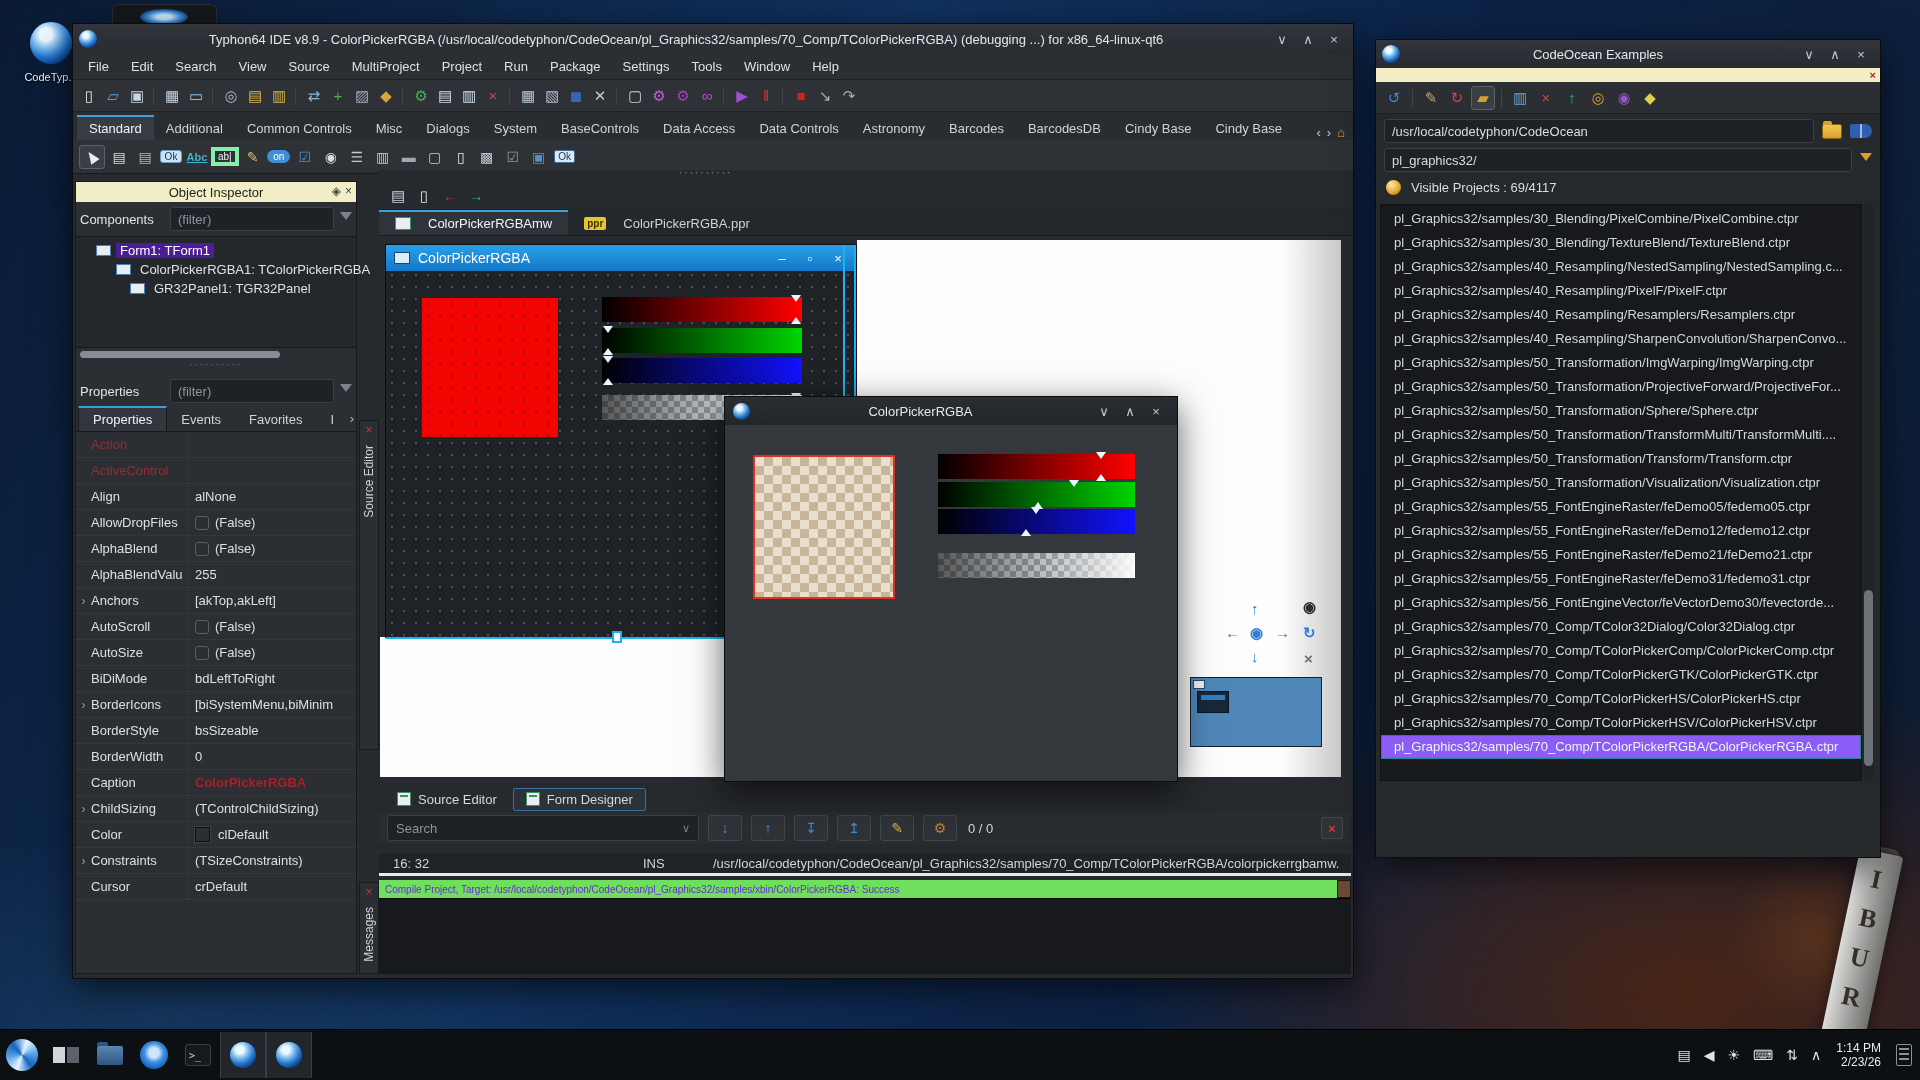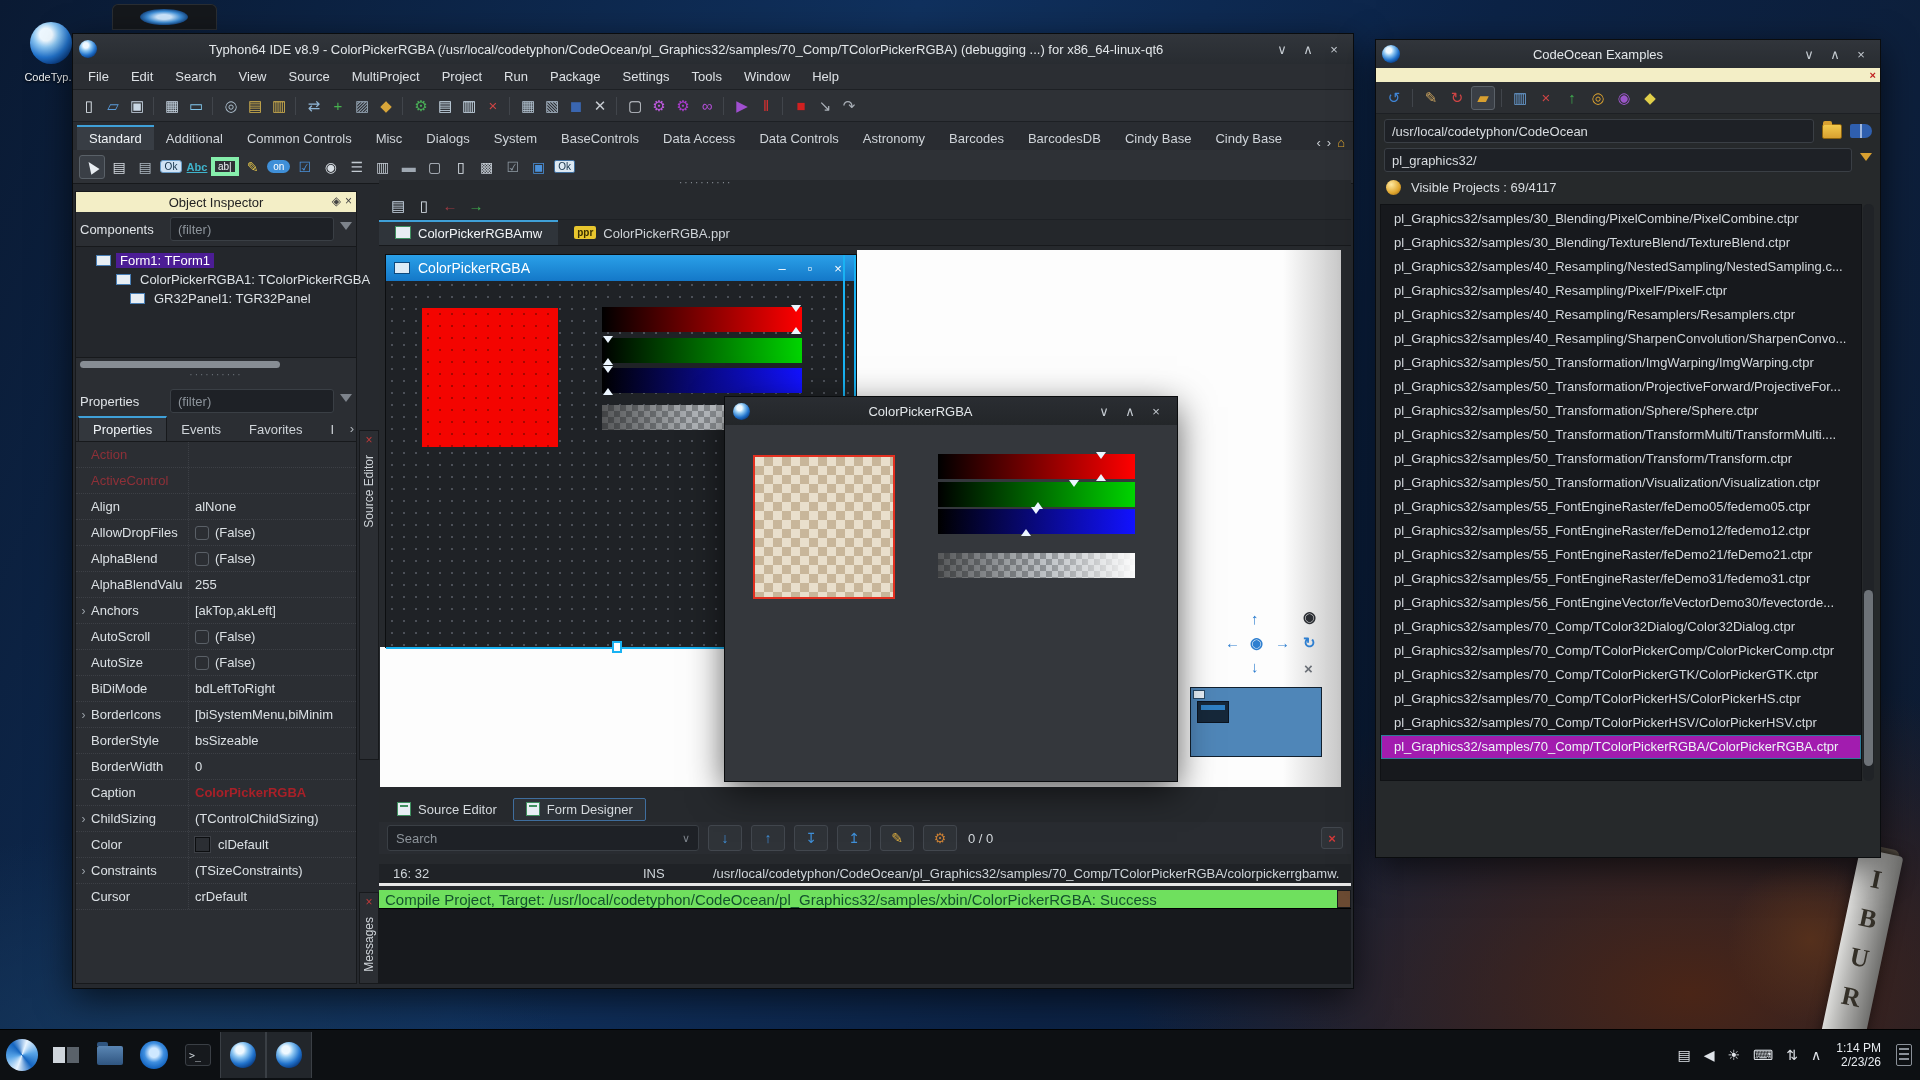--- a/index.html
+++ b/index.html
@@ -33,21 +33,21 @@
   .tbar{display:flex;align-items:center;background:linear-gradient(180deg,#31353b,#282c31);color:#e3e7ea}
   .tbar .ttl{flex:1;text-align:center;white-space:nowrap;overflow:hidden}
   .wbtn{width:26px;text-align:center;color:#c4cad0;font-size:13px;cursor:default}
   .ystrip{background:#f3eec6;color:#222;display:flex;align-items:center}
   .ic{display:inline-flex;align-items:center;justify-content:center;width:24px;height:24px;font-size:15px;position:relative}
   .ic.sep{margin-left:11px}
   .ic.sep::before{content:"";position:absolute;left:-7px;top:3px;bottom:3px;width:1px;background:#41454b}
   .ic.pressed{background:#3a3f46;border:1px solid #5a6168;border-radius:3px}
   .funnel{display:inline-block;width:0;height:0;border:6px solid transparent;border-top:8px solid #7d838b}
   
-  #ide{left:73px;top:34px;width:1280px;height:954px}
+  #ide{left:73px;top:24px;width:1280px;height:954px}
   #ide-titlebar{height:30px;padding:0 6px}
   #ide-titlebar .tornado{width:18px;height:18px;margin-right:6px}
   #menubar{display:flex;gap:4px;height:26px;align-items:center;background:#2b2e33;padding-left:6px;border-bottom:1px solid #1d2024}
   #menubar .mi{padding:2px 9px;color:#dde1e5}
   #toolbar1{display:flex;align-items:center;height:32px;background:#2e3136;padding-left:4px;border-bottom:1px solid #1d2024}
   #palette-tabs{display:flex;align-items:flex-end;height:28px;background:#292c31;padding-left:4px}
   #palette-tabs .ptab{padding:4px 12px;color:#cfd4d9;white-space:nowrap}
   #palette-tabs .ptab.active{background:#383d44;border-top:2px solid #3fa0d8;color:#f0f4f7}
   #palette-tabs .pt-ctl{margin-left:auto;display:flex;align-items:center;gap:6px;padding:0 8px;color:#c8cdd2}
   #palette-tabs .home{color:#e0a62e}
@@ -101,21 +101,21 @@
   .vstrip .x{color:#c23a3a;font-size:12px;line-height:14px}
   .vstrip .vtxt{writing-mode:vertical-rl;transform:rotate(180deg);color:#cfd4d9;font-size:12px;margin-top:8px;white-space:nowrap}
   #strip-source{left:286px;top:396px;height:330px}
   #strip-messages{left:286px;top:858px;height:92px}
   
   #editor{position:absolute;left:306px;top:146px;right:2px;bottom:4px;background:#26292d}
   #minibar{position:absolute;left:0;top:12px;right:0;height:28px;display:flex;align-items:center;gap:4px;padding-left:8px;border-bottom:1px solid #1d2024}
   #minibar .ic{width:22px;height:22px}
   #ed-handle{position:absolute;top:-2px;left:300px;color:#8d939a}
   #doctabs{position:absolute;left:0;top:40px;right:0;height:26px;display:flex;align-items:flex-end;background:#24272b;border-bottom:1px solid #17191c}
-  .dtab{display:flex;align-items:flex-start;gap:7px;padding:4px 16px;color:#cfd4d9;white-space:nowrap}
+  .dtab{display:flex;align-items:center;gap:17px;padding:4px 16px;color:#cfd4d9;white-space:nowrap}
   .dtab.active{background:#2f343a;border-top:2px solid #3fa0d8;color:#f2f5f8}
   .dtab .ic16{width:16px;height:13px;background:#e8eef4;border:1px solid #3f8f5f;flex:none}
   .dtab .bdg{display:none;background:#e8c62e;color:#3a3000;font-size:10px;font-weight:bold;border-radius:2px;padding:1px 3px}
   .dtab.badge .bdg{display:inline-block}
   #canvas{position:absolute;left:0;top:66px;width:962px;height:541px;background:#26292d;overflow:hidden}
   .whiteA{position:absolute;left:478px;top:4px;width:484px;height:537px;background:linear-gradient(90deg,#fdfdfd 0 88%,#c9c9c9)}
   .whiteB{position:absolute;left:1px;top:401px;width:477px;height:140px;background:#fdfdfd}
   
   #dform{position:absolute;left:7px;top:9px;width:470px;height:392px;background:#1f2226;box-shadow:0 0 0 1px #0c0e10;
     background-image:radial-gradient(circle,#4c5058 1px,transparent 1.3px);background-size:12px 12px}
@@ -164,22 +164,22 @@
     display:flex;align-items:center;padding:0 8px}
   #search-combo .cv{margin-left:auto;color:#7d838b;font-size:11px}
   .sbtn{width:34px;height:26px;background:#2f3338;border:1px solid #42474e;border-radius:3px;display:flex;align-items:center;justify-content:center;font-size:14px}
   #search-count{color:#d4d9dd;margin-left:2px}
   #search-close{margin-left:auto;width:22px;height:22px;background:#2f3338;border:1px solid #42474e;border-radius:3px;
     color:#d23a3a;font-weight:bold;display:flex;align-items:center;justify-content:center}
   #statusrow{position:absolute;left:0;top:684px;right:0;height:22px;display:flex;align-items:center;background:#1f2226;color:#cfd5da;border-bottom:3px solid #e8e8e8}
   #statusrow .pos{width:88px;padding-left:14px}
   #statusrow .mode{width:70px;margin-left:176px}
   #statusrow .fpath{flex:1;white-space:nowrap;overflow:hidden}
-  #greenbar{position:absolute;left:0;top:710px;right:14px;height:18px;background:#6fe05e;color:#14532d;
-    display:flex;align-items:center;padding-left:6px;font-size:15px;white-space:nowrap;overflow:hidden}
+  #greenbar{position:absolute;left:0;top:710px;right:14px;height:18px;background:#6fe05e;color:#6d28d9;
+    display:flex;align-items:center;padding-left:6px;font-size:10px;white-space:nowrap;overflow:hidden}
   #greenscroll{position:absolute;right:0;top:710px;width:14px;height:18px;background:#6a4a32;border:1px solid #17191c}
   #msgarea{position:absolute;left:0;top:728px;right:0;bottom:0;background:#17191d;border-top:1px solid #000}
   
   #appwin{left:725px;top:397px;width:452px;height:384px;background:#34373c;z-index:6}
   #app-tb{height:28px;padding:0 8px;background:linear-gradient(180deg,#2a2d32,#232629)}
   #app-tb .tornado{width:17px;height:17px}
   #app-checker{position:absolute;left:28px;top:58px;width:142px;height:144px;border:2px solid #e23020;
     --c1:#e9dfcc;--c2:#c8b69a;--s:9px}
   
   #ocean{left:1376px;top:40px;width:504px;height:817px;background:#26292b;z-index:4}
@@ -193,21 +193,21 @@
   #oc-path,.oc-row .fake-input{color:#d9dde1}
   #oc-filter{width:180px}
   .folder-ic{width:20px;height:15px;background:linear-gradient(180deg,#f2c94c,#d8a030);border:1px solid #8a6210;border-radius:2px;position:relative}
   .folder-ic::before{content:"";position:absolute;left:0;top:-4px;width:9px;height:4px;background:#d8a030;border-radius:2px 2px 0 0}
   .book-ic{width:22px;height:14px;background:#2f5fae;border-radius:2px 7px 7px 2px;position:relative}
   .book-ic::before{content:"";position:absolute;left:10px;top:0;width:2px;height:100%;background:#9fb8e0}
   #oc-visible{display:flex;align-items:center;gap:10px;margin:8px 8px 4px 10px;color:#d9dde1}
   .ball{width:15px;height:15px;border-radius:50%;background:radial-gradient(circle at 35% 30%,#ffe9a0,#e0a62e 60%,#8a5c10)}
   #oc-list{position:absolute;left:4px;top:164px;width:482px;bottom:76px;background:#17191d;border:1px solid #101215;overflow:hidden;padding-top:2px}
   .lrow{height:24px;line-height:24px;padding-left:13px;color:#d4d9dd;white-space:nowrap;overflow:hidden}
-  .lrow.selected{background:#a21caf;color:#eef4f7;box-shadow:inset 0 0 0 1px #2e7b97}
+  .lrow.selected{background:#8b5cf6;color:#eef4f7;box-shadow:inset 0 0 0 1px #2e7b97}
   #oc-scroll{position:absolute;right:6px;top:164px;width:11px;bottom:76px;background:#202327;border-radius:5px}
   #oc-scroll .thumb{position:absolute;left:1px;right:1px;top:386px;height:176px;background:#6d7278;border-radius:5px}
   
   #taskbar{position:absolute;left:0;bottom:0;width:1920px;height:51px;background:#0d1013;border-top:1px solid #000;
     display:flex;align-items:center;z-index:10}
   .tb-item{width:44px;height:44px;display:flex;align-items:center;justify-content:center}
   #tb-start .swirl{width:32px;height:32px;border-radius:50%;
     background:conic-gradient(from 20deg,#e8f4ff,#5aa6e8,#1565c0,#e8f4ff,#5aa6e8,#1565c0,#e8f4ff)}
   .pager{display:flex;gap:2px}
   .pager i{width:12px;height:16px;background:#cfd6dc;display:block}

